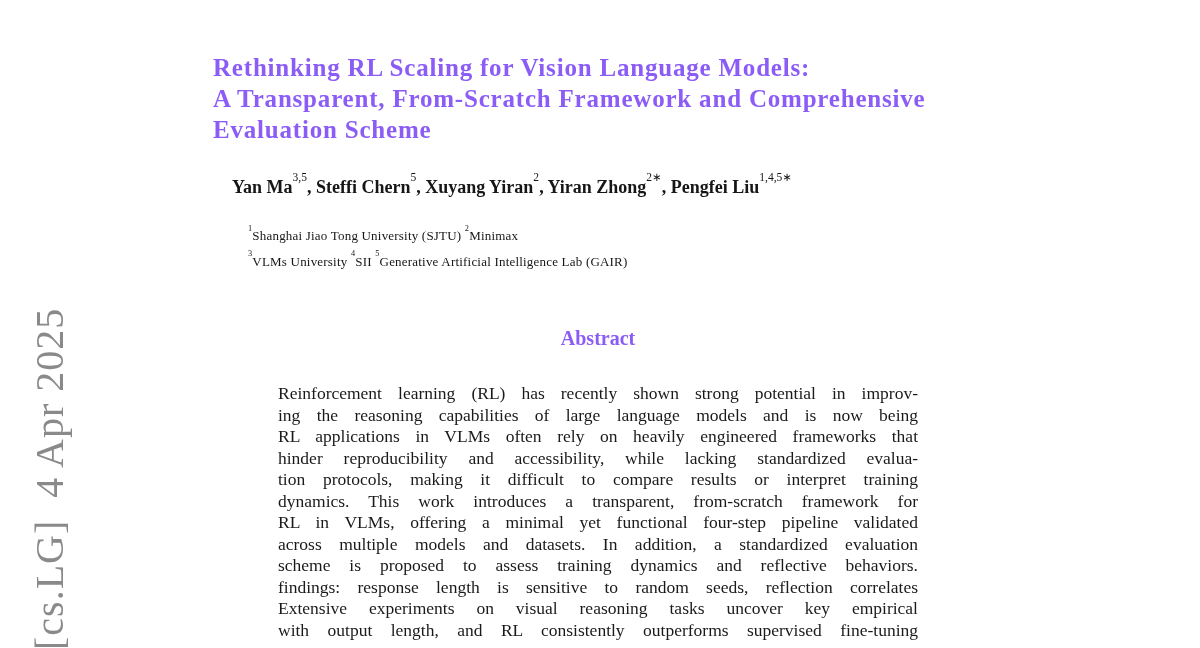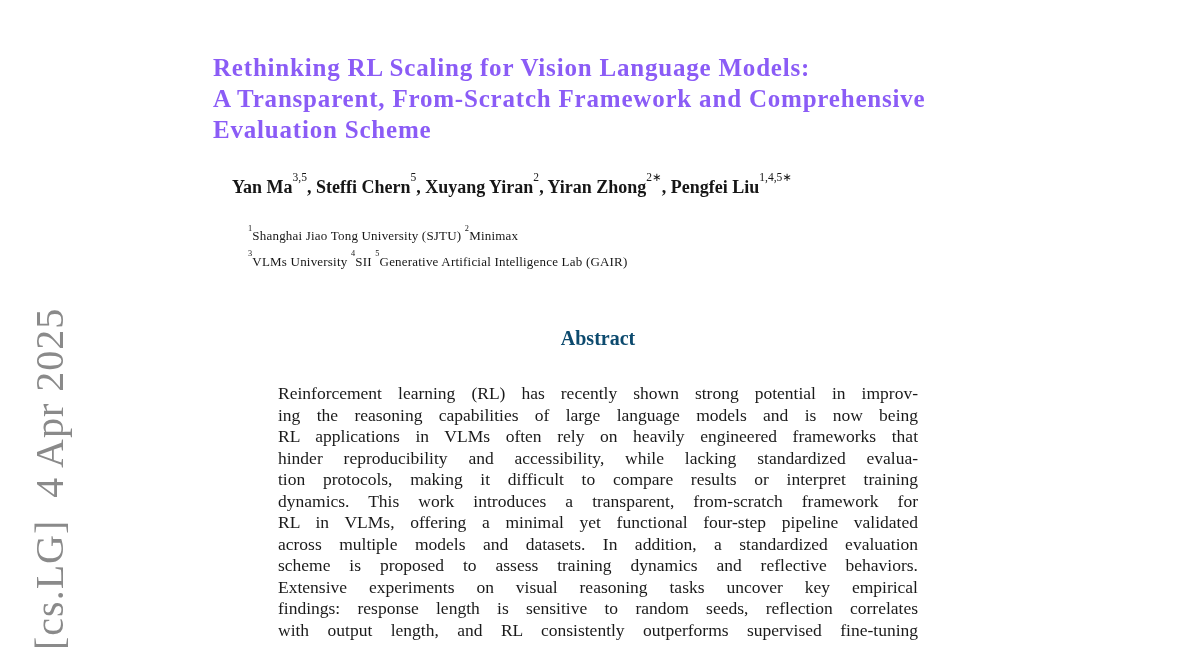--- a/index.html
+++ b/index.html
@@ -74,21 +74,21 @@
   }
 
   .abstract-heading {
     position: absolute;
     left: 278px;
     top: 327px;
     width: 640px;
     text-align: center;
     font-size: 20px;
     font-weight: bold;
-    color: #0c4a6e;
+    color: #8b5cf6;
   }
 
   .abstract {
     position: absolute;
     left: 278px;
     top: 383px;
     width: 640px;
     font-size: 17.5px;
     line-height: 21.5px;
     color: #1a1a1a;
@@ -128,18 +128,18 @@
   <div class="abstract">
     <div class="aline">Reinforcement learning (RL) has recently shown strong potential in improv-</div>
     <div class="aline">ing the reasoning capabilities of large language models and is now being</div>
     <div class="aline">RL applications in VLMs often rely on heavily engineered frameworks that</div>
     <div class="aline">hinder reproducibility and accessibility, while lacking standardized evalua-</div>
     <div class="aline">tion protocols, making it difficult to compare results or interpret training</div>
     <div class="aline">dynamics. This work introduces a transparent, from-scratch framework for</div>
     <div class="aline">RL in VLMs, offering a minimal yet functional four-step pipeline validated</div>
     <div class="aline">across multiple models and datasets. In addition, a standardized evaluation</div>
     <div class="aline">scheme is proposed to assess training dynamics and reflective behaviors.</div>
+    <div class="aline">findings: response length is sensitive to random seeds, reflection correlates</div>
     <div class="aline">Extensive experiments on visual reasoning tasks uncover key empirical</div>
-    <div class="aline">findings: response length is sensitive to random seeds, reflection correlates</div>
     <div class="aline">with output length, and RL consistently outperforms supervised fine-tuning</div>
   </div>
 
 </div>
 
 </body></html>

